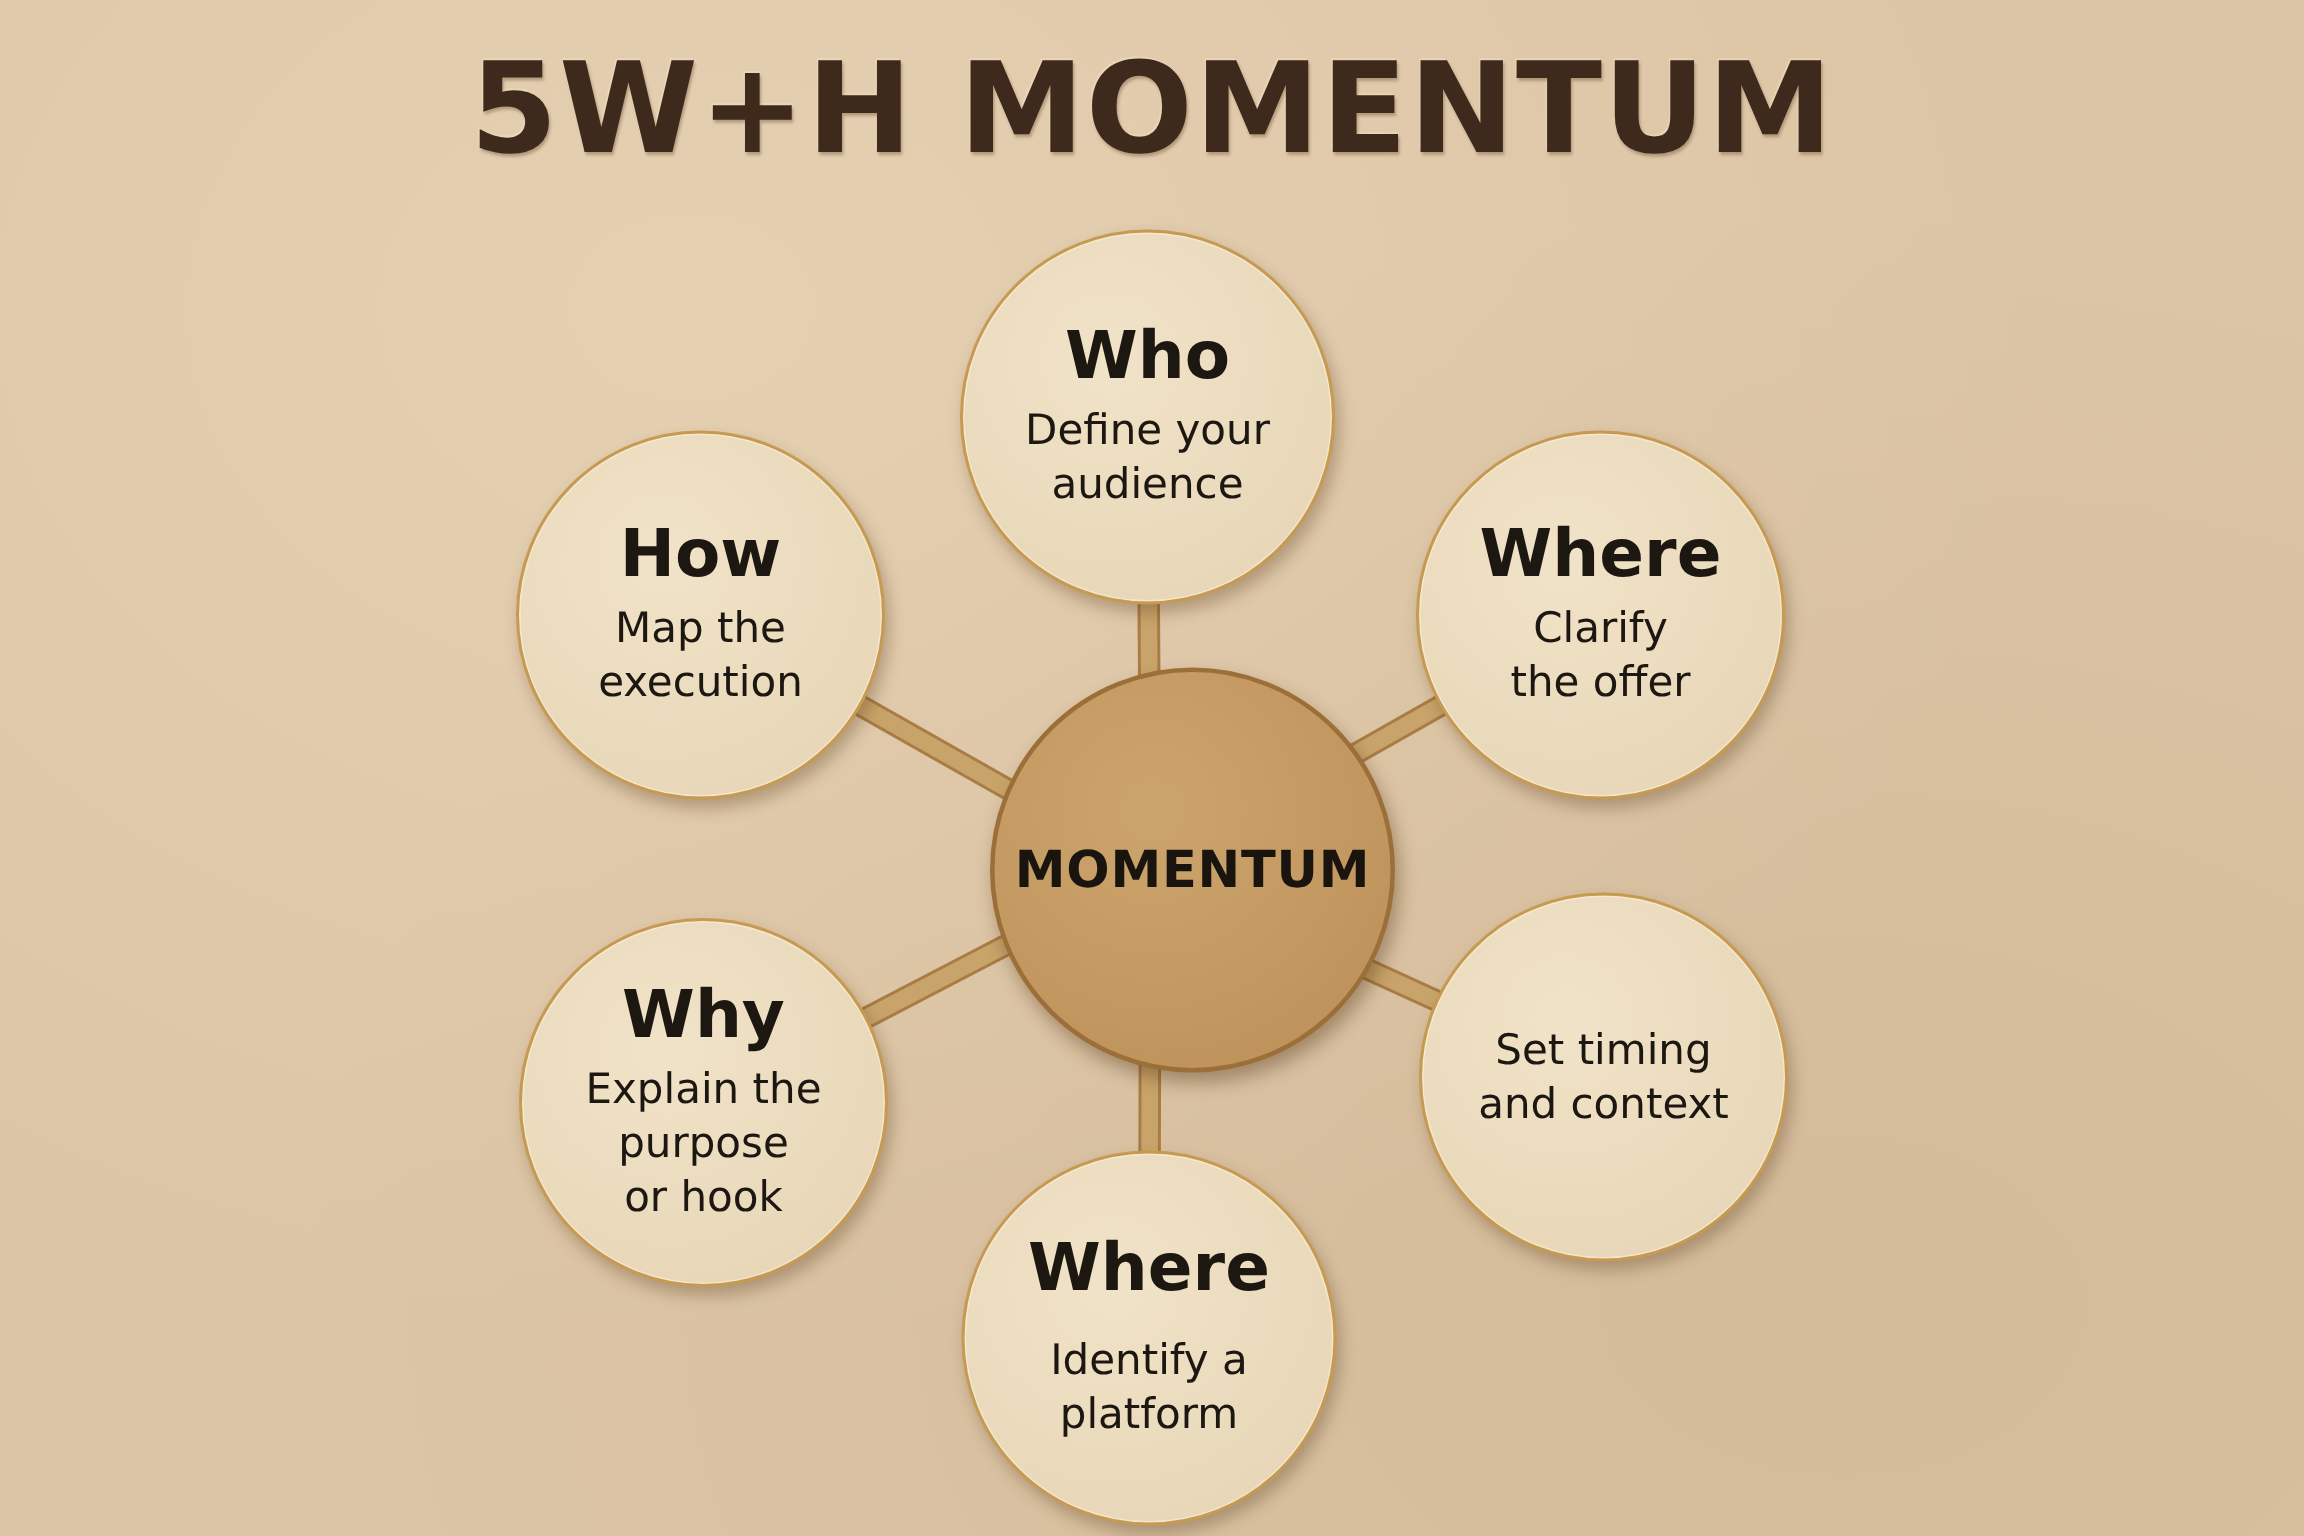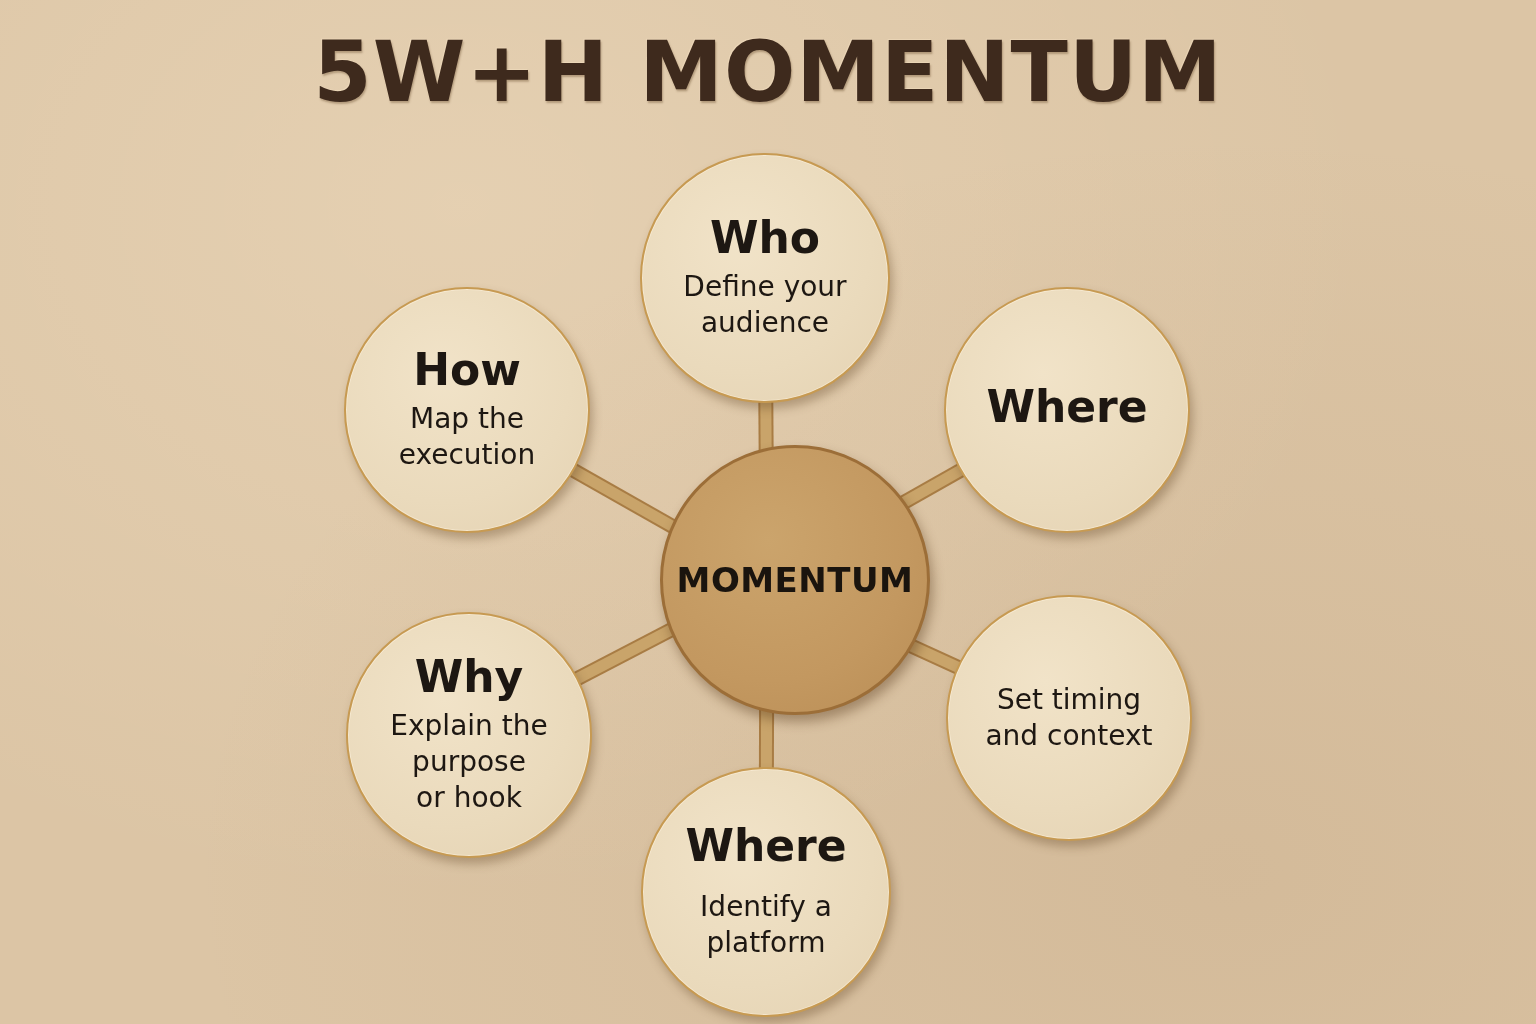--- a/index.html
+++ b/index.html
@@ -110,20 +110,22 @@
 </svg>
 
 <div id="node-who" class="node" style="left: 640px; top: 153px; width: 250px; height: 250px;">
   <div class="label">Who</div>
   <div class="desc">Define your
 audience</div>
 </div>
 
 <div id="node-what" class="node" style="left: 944px; top: 287px; width: 246px; height: 246px;">
   <div class="label">Where</div>
+  <div class="desc">Clarify
+the offer</div>
 </div>
 
 <div id="node-when" class="node" style="left: 946px; top: 595px; width: 246px; height: 246px;">
   <div class="desc">Set timing
 and context</div>
 </div>
 
 <div id="node-where" class="node" style="left: 641px; top: 767px; width: 250px; height: 250px; gap: 12px;">
   <div class="label">Where</div>
   <div class="desc">Identify a

